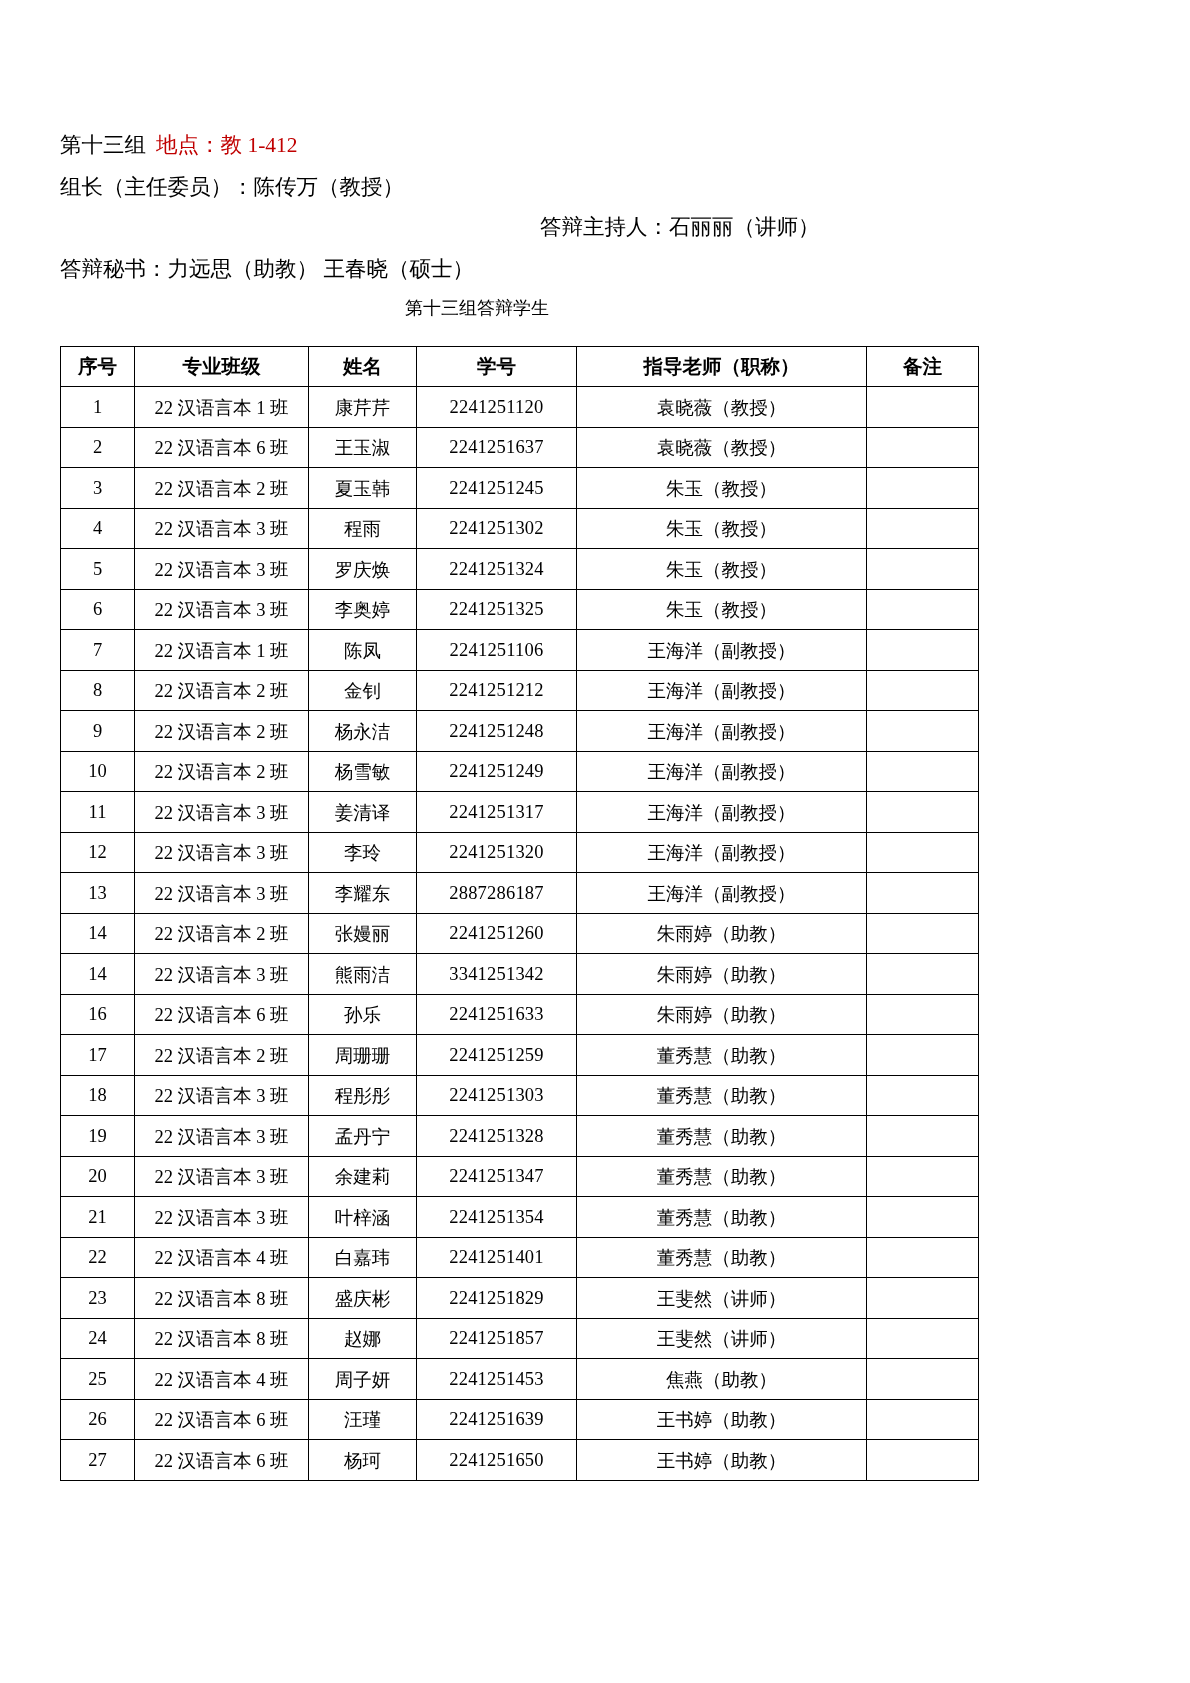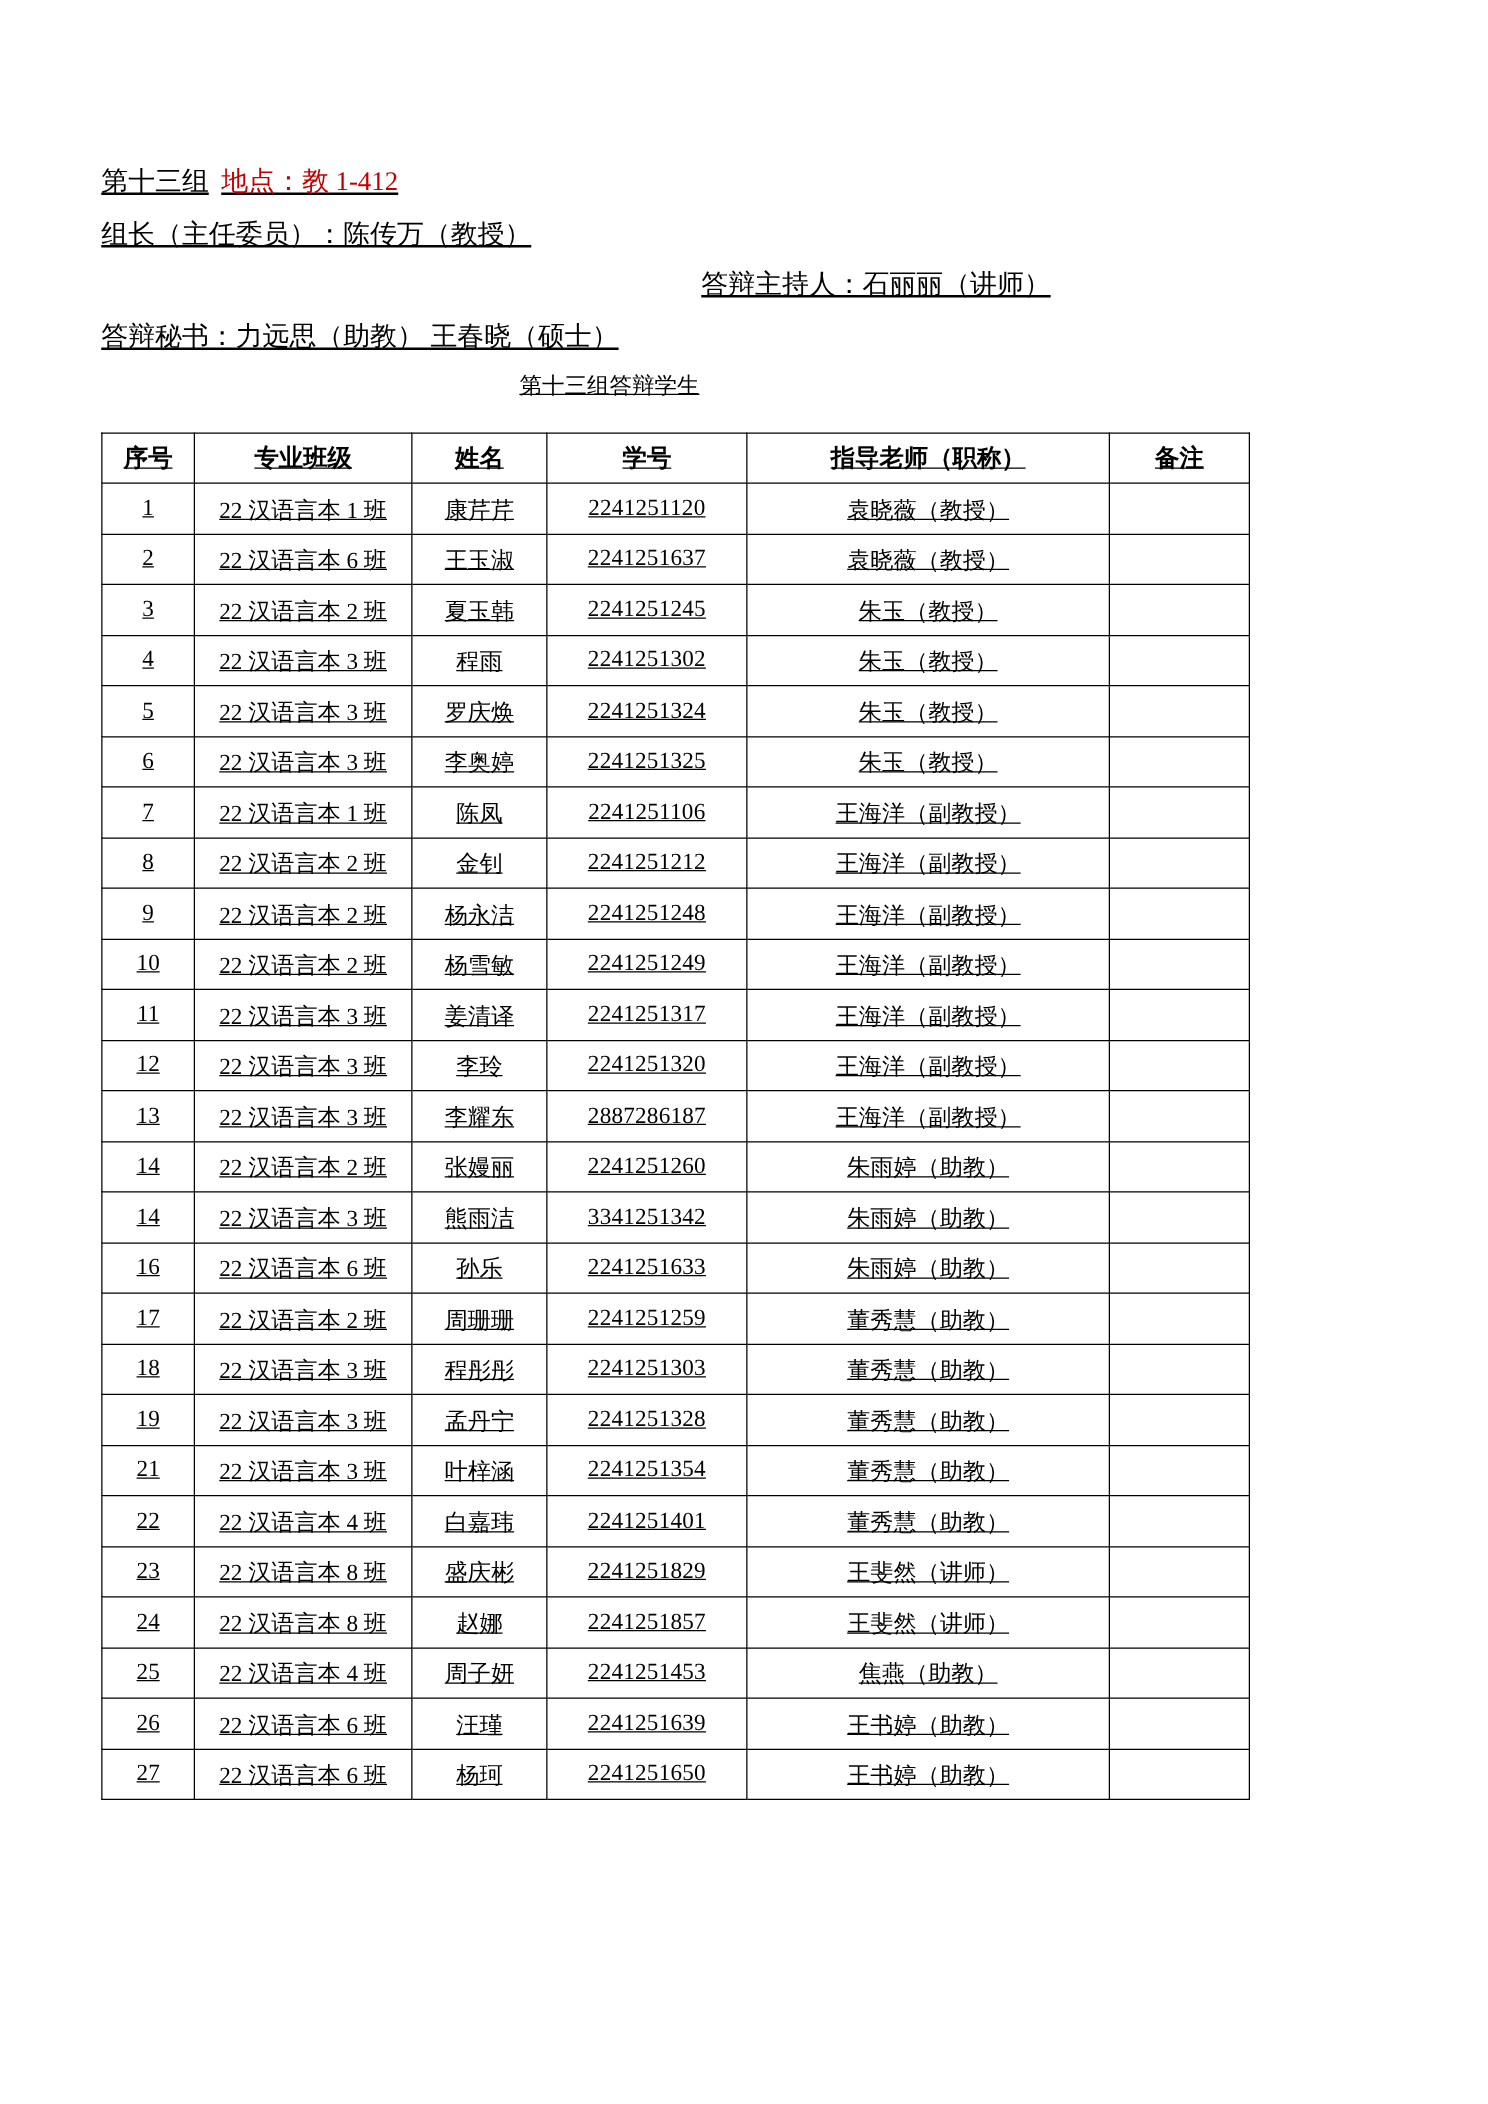--- a/index.html
+++ b/index.html
@@ -11,23 +11,22 @@
     width: 1190px;
     min-height: 1683px;
     font-family: "Liberation Serif", "DejaVu Serif", serif;
     color: #000000;
     -webkit-font-smoothing: antialiased;
   }
   .page {
     width: 1014px;
     min-height: 1683px;
     box-sizing: border-box;
-    padding: 125px 120px 40px 81px;
+    padding: 125px 120px 40px 60px;
     position: relative;
-    text-decoration: underline;
   }
   .hdr-line {
     font-size: 21.5px;
     line-height: 1.95;
     white-space: nowrap;
   }
   .loc {
     color: #c00000;
     margin-left: 10px;
   }
@@ -260,20 +259,28 @@
         </tr>
         <tr>
           <td class="idx">19</td>
           <td class="cls">22 汉语言本 3 班</td>
           <td class="nm">孟丹宁</td>
           <td class="sid">2241251328</td>
           <td class="adv">董秀慧（助教）</td>
           <td class="note"></td>
         </tr>
         <tr>
+          <td class="idx">20</td>
+          <td class="cls">22 汉语言本 3 班</td>
+          <td class="nm">余建莉</td>
+          <td class="sid">2241251347</td>
+          <td class="adv">董秀慧（助教）</td>
+          <td class="note"></td>
+        </tr>
+        <tr>
           <td class="idx">21</td>
           <td class="cls">22 汉语言本 3 班</td>
           <td class="nm">叶梓涵</td>
           <td class="sid">2241251354</td>
           <td class="adv">董秀慧（助教）</td>
           <td class="note"></td>
         </tr>
         <tr>
           <td class="idx">22</td>
           <td class="cls">22 汉语言本 4 班</td>

